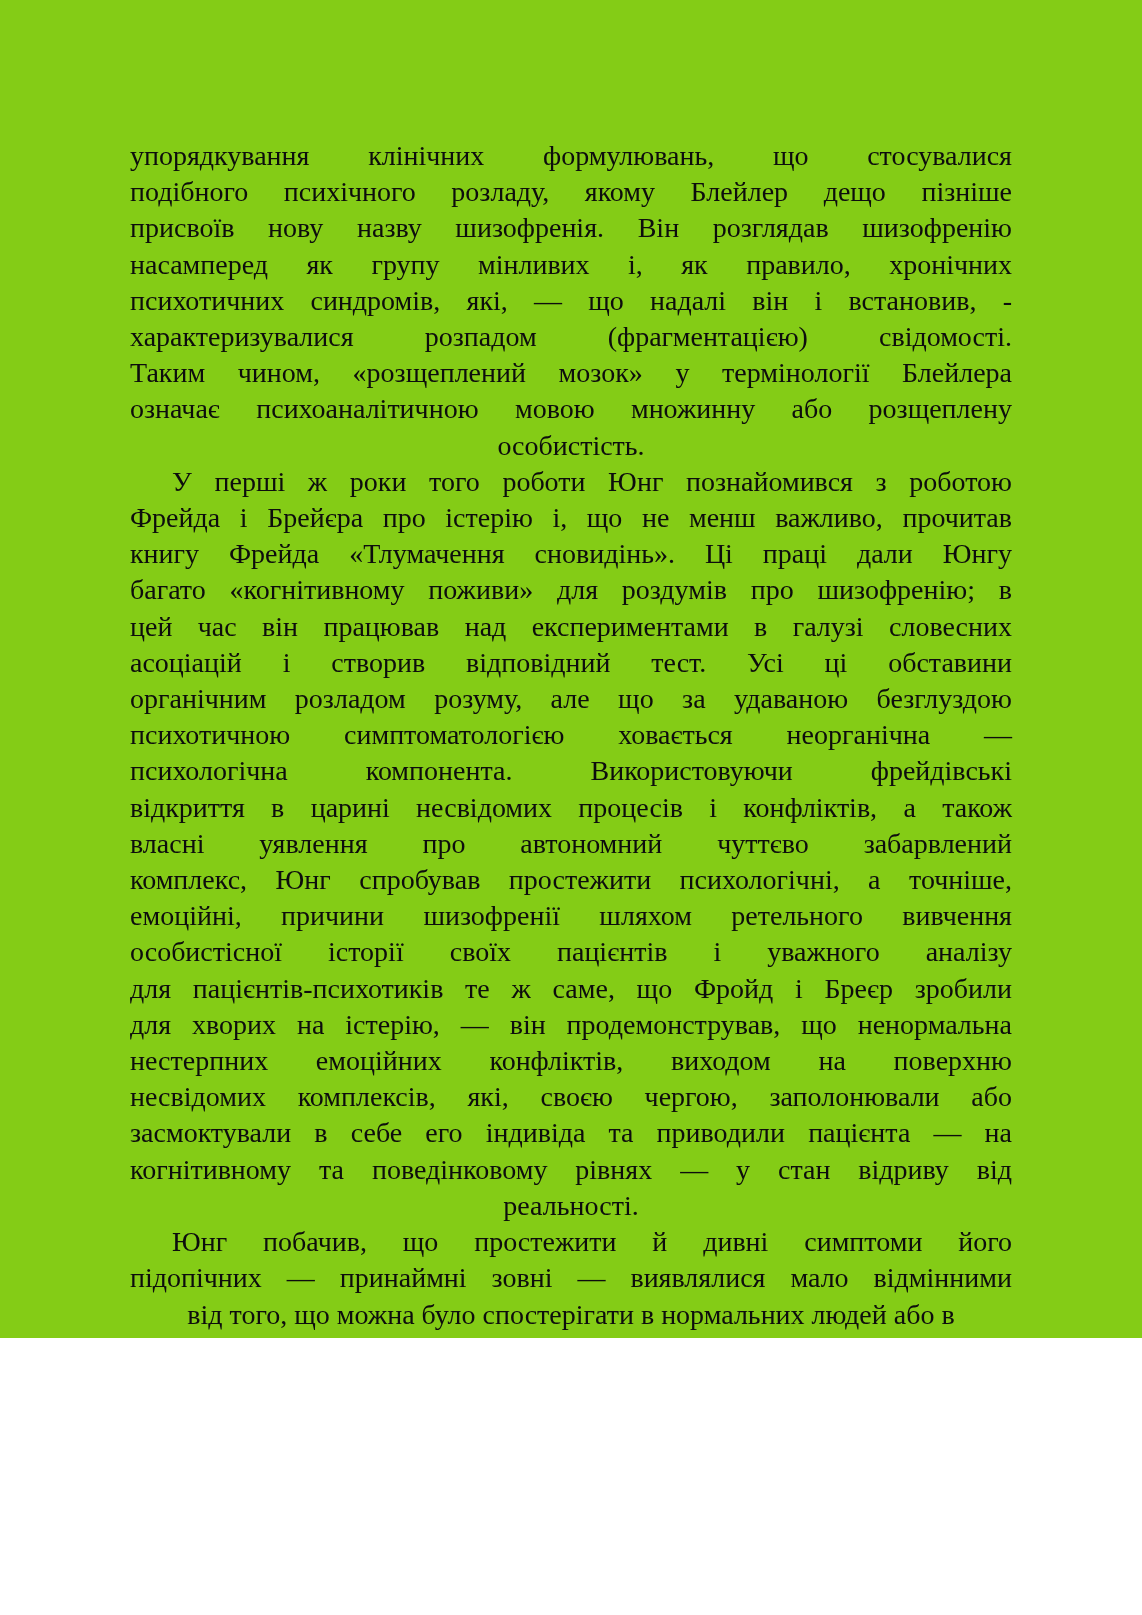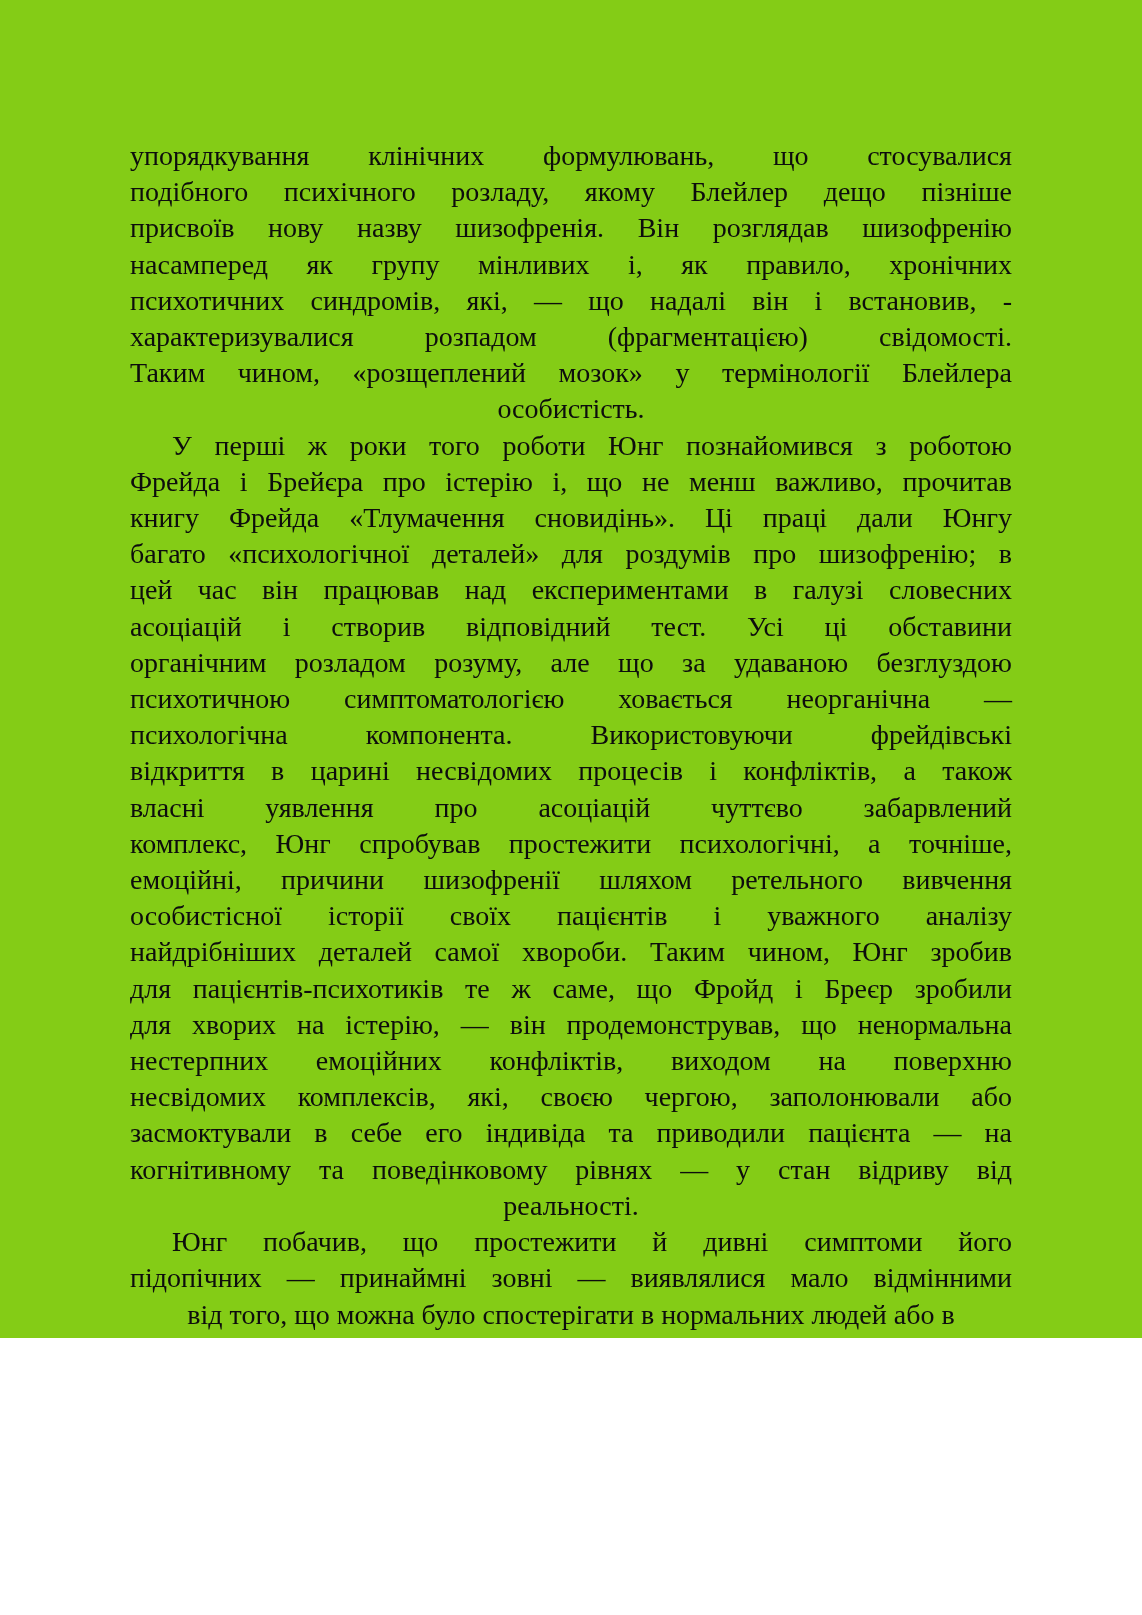--- a/index.html
+++ b/index.html
@@ -74,38 +74,38 @@
 
   <div class="text-block">
       <div class="paragraph">
         <div class="line just first">упорядкування клінічних формулювань, що стосувалися</div>
         <div class="line just">подібного психічного розладу, якому Блейлер дещо пізніше</div>
         <div class="line just">присвоїв нову назву шизофренія. Він розглядав шизофренію</div>
         <div class="line just">насамперед як групу мінливих і, як правило, хронічних</div>
         <div class="line just">психотичних синдромів, які, — що надалі він і встановив, -</div>
         <div class="line just">характеризувалися розпадом (фрагментацією) свідомості.</div>
         <div class="line just">Таким чином, «розщеплений мозок» у термінології Блейлера</div>
+        <div class="line just">означає психоаналітичною мовою множинну або розщеплену</div>
         <div class="line last">особистість.</div>
       </div>
       <div class="paragraph indent">
         <div class="line just first">У перші ж роки того роботи Юнг познайомився з роботою</div>
         <div class="line just">Фрейда і Брейєра про істерію і, що не менш важливо, прочитав</div>
         <div class="line just">книгу Фрейда «Тлумачення сновидінь». Ці праці дали Юнгу</div>
-        <div class="line just">багато «психологічної деталей» для роздумів про шизофренію; в</div>
+        <div class="line just">багато «когнітивному поживи» для роздумів про шизофренію; в</div>
         <div class="line just">цей час він працював над експериментами в галузі словесних</div>
         <div class="line just">асоціацій і створив відповідний тест. Усі ці обставини</div>
         <div class="line just">органічним розладом розуму, але що за удаваною безглуздою</div>
         <div class="line just">психотичною симптоматологією ховається неорганічна —</div>
         <div class="line just">психологічна компонента. Використовуючи фрейдівські</div>
         <div class="line just">відкриття в царині несвідомих процесів і конфліктів, а також</div>
-        <div class="line just">власні уявлення про асоціацій чуттєво забарвлений</div>
+        <div class="line just">власні уявлення про автономний чуттєво забарвлений</div>
         <div class="line just">комплекс, Юнг спробував простежити психологічні, а точніше,</div>
         <div class="line just">емоційні, причини шизофренії шляхом ретельного вивчення</div>
         <div class="line just">особистісної історії своїх пацієнтів і уважного аналізу</div>
-        <div class="line just">найдрібніших деталей самої хвороби. Таким чином, Юнг зробив</div>
         <div class="line just">для пацієнтів-психотиків те ж саме, що Фройд і Бреєр зробили</div>
         <div class="line just">для хворих на істерію, — він продемонстрував, що ненормальна</div>
         <div class="line just">нестерпних емоційних конфліктів, виходом на поверхню</div>
         <div class="line just">несвідомих комплексів, які, своєю чергою, заполонювали або</div>
         <div class="line just">засмоктували в себе его індивіда та приводили пацієнта — на</div>
         <div class="line just">когнітивному та поведінковому рівнях — у стан відриву від</div>
         <div class="line last">реальності.</div>
       </div>
       <div class="paragraph indent">
         <div class="line just first">Юнг побачив, що простежити й дивні симптоми його</div>

